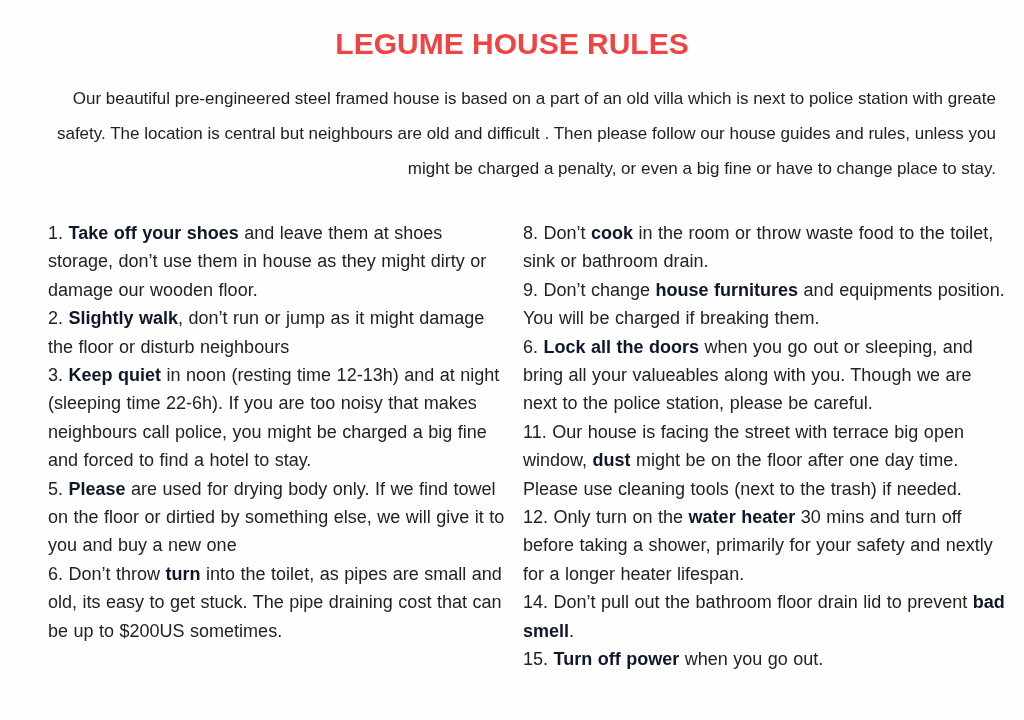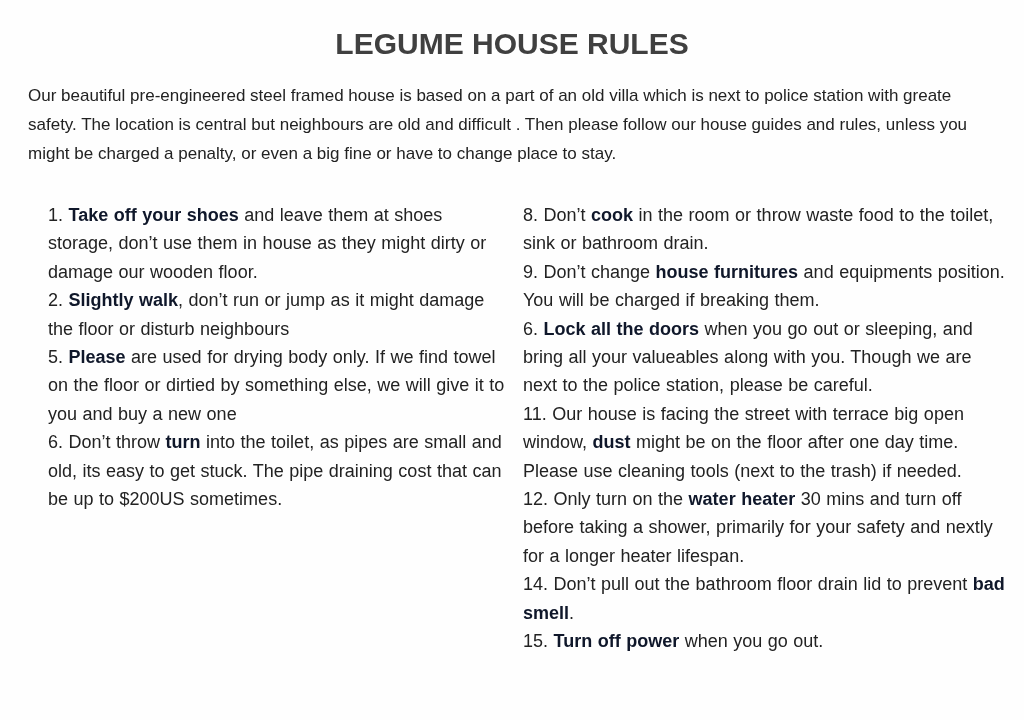--- a/index.html
+++ b/index.html
@@ -18,28 +18,28 @@
     color: #1f1f1f;
     -webkit-font-smoothing: antialiased;
   }
   .title {
     margin: 0;
     padding-top: 26px;
     text-align: center;
     font-size: 30px;
     line-height: 36px;
     font-weight: 700;
-    color: #404040;
+    color: #ef4444;
   }
   .intro {
     width: 968px;
     margin: 19px auto 0 auto;
-    text-align: left;
+    text-align: right;
     font-size: 17px;
-    line-height: 29px;
+    line-height: 35px;
     color: #222222;
   }
   .columns {
     display: grid;
     grid-template-columns: 462px 486px;
     column-gap: 13px;
     margin: 33px 0 0 48px;
   }
   .rule {
     margin: 0;
@@ -60,20 +60,21 @@
 
   <h1 class="title">LEGUME HOUSE RULES</h1>
 
   <p class="intro">Our beautiful pre-engineered steel framed house is based on a part of an old villa which is next to police station with greate safety. The location is central but neighbours are old and difficult . Then please follow our house guides and rules, unless you might be charged a penalty, or even a big fine or have to change place to stay.</p>
 
   <div class="columns">
 
     <div class="col">
       <p class="rule"><span class="seg-regular">1. </span><span class="seg-bold">Take off your shoes</span><span class="seg-regular"> and leave them at shoes storage, don’t use them in house as they might dirty or damage our wooden floor.</span></p>
       <p class="rule"><span class="seg-regular">2. </span><span class="seg-bold">Slightly walk</span><span class="seg-regular">, don’t run or jump as it might damage the floor or disturb neighbours</span></p>
+      <p class="rule"><span class="seg-regular">3. </span><span class="seg-bold">Keep quiet</span><span class="seg-regular"> in noon (resting time 12-13h) and at night (sleeping time 22-6h). If you are too noisy that makes neighbours call police, you might be charged a big fine and forced to find a hotel to stay.</span></p>
       <p class="rule"><span class="seg-regular">5. </span><span class="seg-bold">Please</span><span class="seg-regular"> are used for drying body only. If we find towel on the floor or dirtied by something else, we will give it to you and buy a new one</span></p>
       <p class="rule"><span class="seg-regular">6. Don’t throw </span><span class="seg-bold">turn</span><span class="seg-regular"> into the toilet, as pipes are small and old, its easy to get stuck. The pipe draining cost that can be up to $200US sometimes.</span></p>
     </div>
 
     <div class="col">
       <p class="rule"><span class="seg-regular">8. Don’t </span><span class="seg-bold">cook</span><span class="seg-regular"> in the room or throw waste food to the toilet, sink or bathroom drain.</span></p>
       <p class="rule"><span class="seg-regular">9. Don’t change </span><span class="seg-bold">house furnitures</span><span class="seg-regular"> and equipments position. You will be charged if breaking them.</span></p>
       <p class="rule"><span class="seg-regular">6. </span><span class="seg-bold">Lock all the doors</span><span class="seg-regular"> when you go out or sleeping, and bring all your valueables along with you. Though we are next to the police station, please be careful.</span></p>
       <p class="rule"><span class="seg-regular">11. Our house is facing the street with terrace big open window, </span><span class="seg-bold">dust</span><span class="seg-regular"> might be on the floor after one day time. Please use cleaning tools (next to the trash) if needed.</span></p>
       <p class="rule"><span class="seg-regular">12. Only turn on the </span><span class="seg-bold">water heater</span><span class="seg-regular"> 30 mins and turn off before taking a shower, primarily for your safety and nextly for a longer heater lifespan.</span></p>

